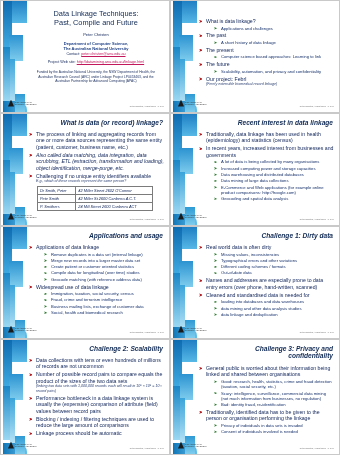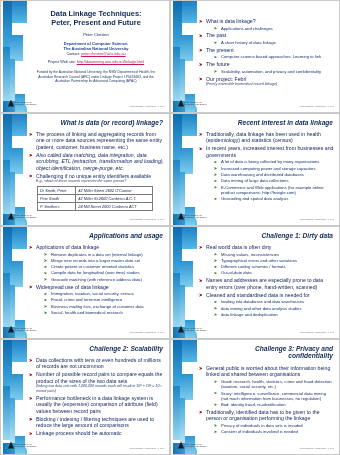--- a/index.html
+++ b/index.html
@@ -42,21 +42,21 @@
   li::before{content:"";position:absolute;left:0;top:1.8px;width:3.2px;height:3.2px;
      background:#b12025;clip-path:polygon(0 0,100% 35%,100% 65%,0 100%,35% 50%);}
   li.sub{padding-left:7px;font-size:4.2px;line-height:5.2px;margin-bottom:1.1px;color:#15306b;}
   li.sub::before{background:#2f7d32;width:2.6px;height:2.6px;top:1.4px;}
   ul.subs{margin:1.2px 0 1.6px 8px;}
   .note{font-size:3.6px;line-height:4.6px;color:#2a3f72;font-style:italic;display:block;}
   .it{font-style:italic;}
 
   
   .tl-main{position:absolute;left:30px;right:8px;top:8px;text-align:center;
-     font-size:7.4px;line-height:9px;font-weight:bold;color:#102a54;}
+     font-size:7.4px;line-height:9px;font-weight:normal;color:#102a54;}
   .tl-author{position:absolute;left:30px;right:8px;top:31px;text-align:center;
      font-size:4px;color:#10255a;}
   .tl-dept{position:absolute;left:30px;right:8px;top:40px;text-align:center;
      font-size:4px;line-height:5.2px;font-weight:bold;color:#1d3f86;}
   .tl-contact{position:absolute;left:30px;right:8px;top:51px;text-align:center;
      font-size:3.7px;color:#10255a;}
   .tl-contact a{color:#c2185b;text-decoration:underline;}
   .tl-web{position:absolute;left:30px;right:8px;top:59px;text-align:center;
      font-size:3.7px;color:#10255a;}
   .tl-web a{color:#c2185b;text-decoration:underline;}
@@ -78,21 +78,21 @@
       <div class="b1"></div>
         <div class="b2"></div>
         <div class="b3"></div>
       <div class="b4"></div>
         <div class="b5"></div>
         <div class="b6"></div>
         <div class="b7"></div>
     </div>
     <div class="tl-main">
       <div>Data Linkage Techniques:</div>
-      <div>Peter, Present and Future</div>
+      <div>Past, Compile and Future</div>
     </div>
     <div class="tl-author">Peter Christen</div>
     <div class="tl-dept">
       <div>Department of Computer Science,</div>
       <div>The Australian National University</div>
     </div>
     <div class="tl-contact">
       <span>Contact:</span>
       <a href="#">peter.christen@anu.edu.au</a>
     </div>

